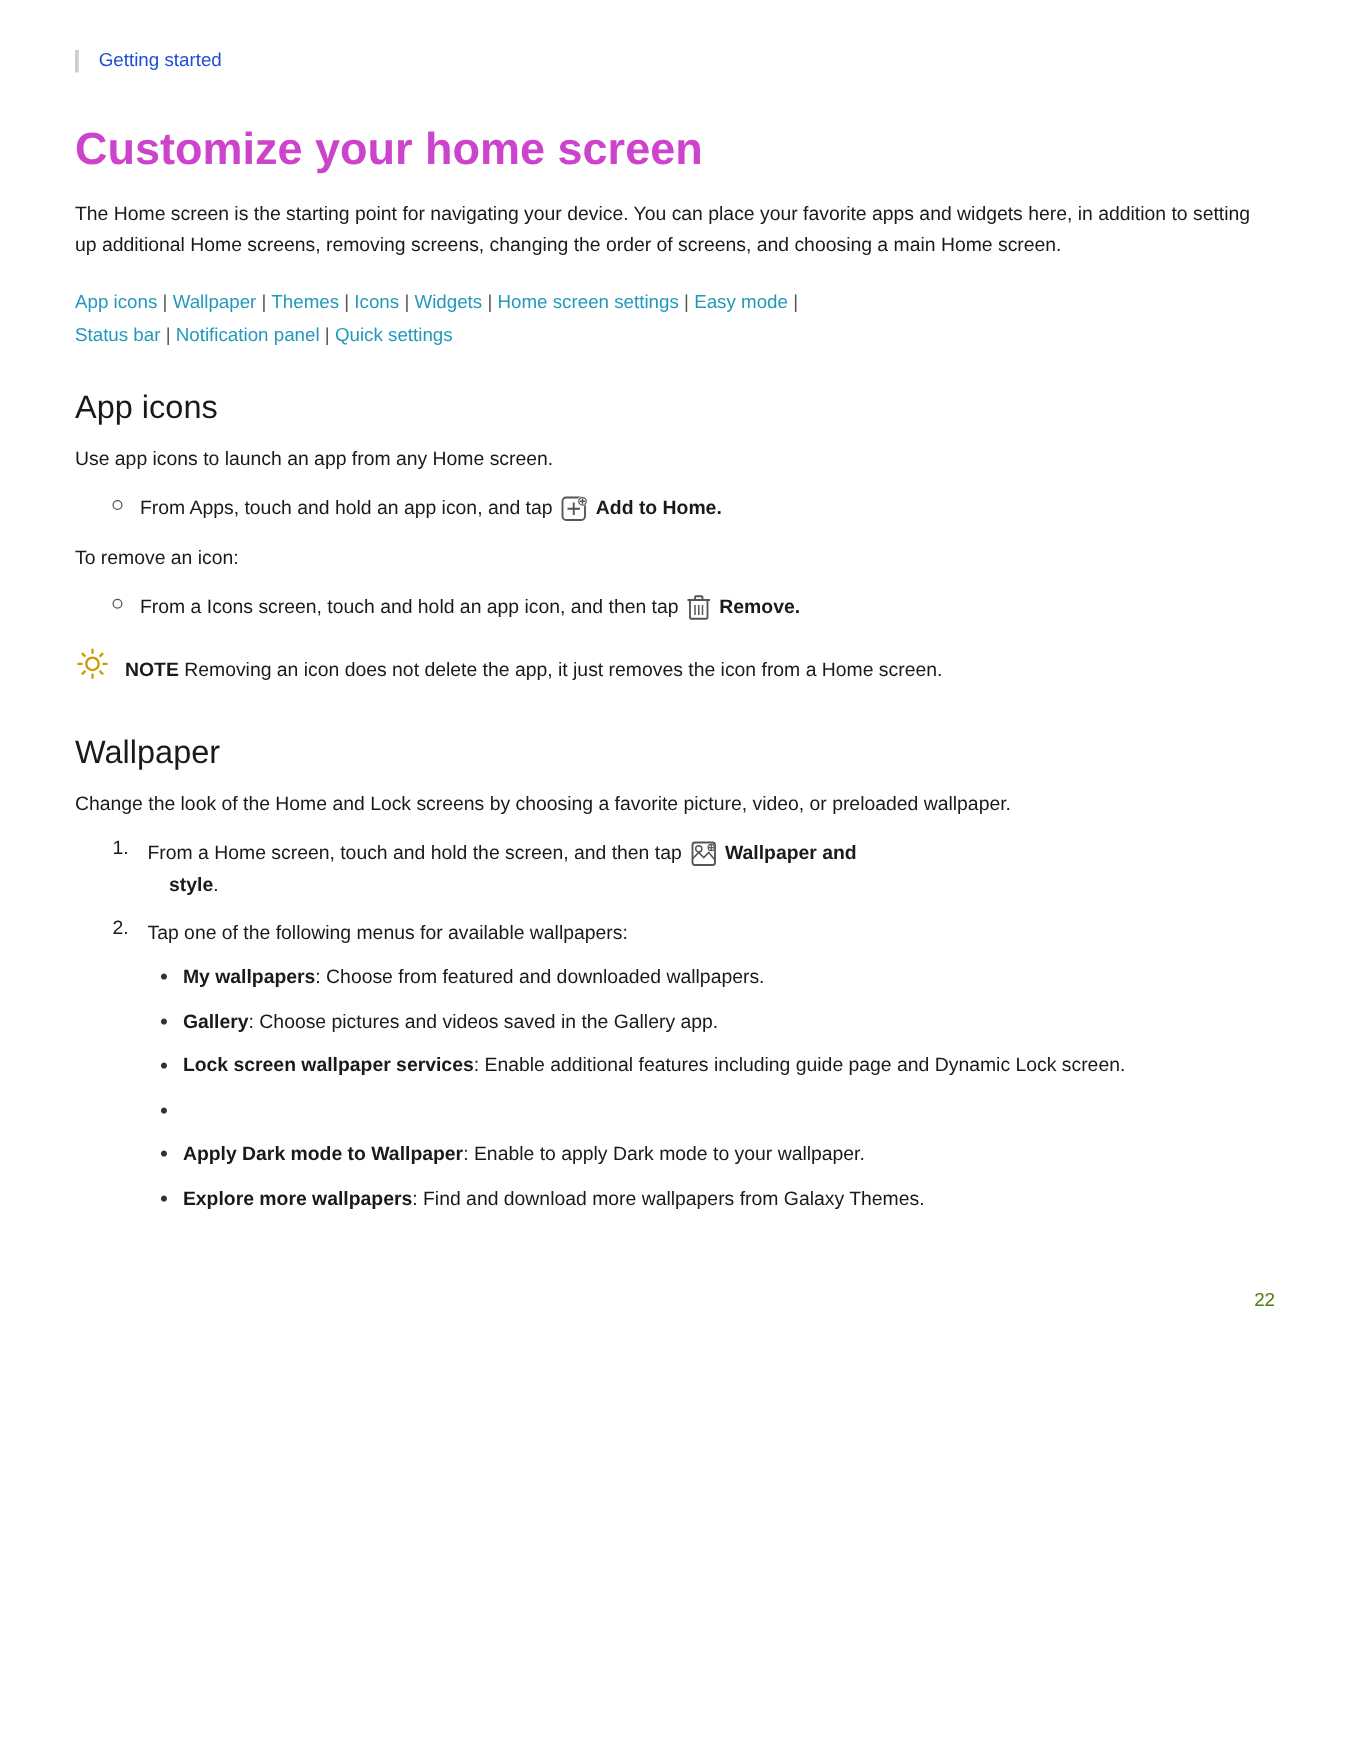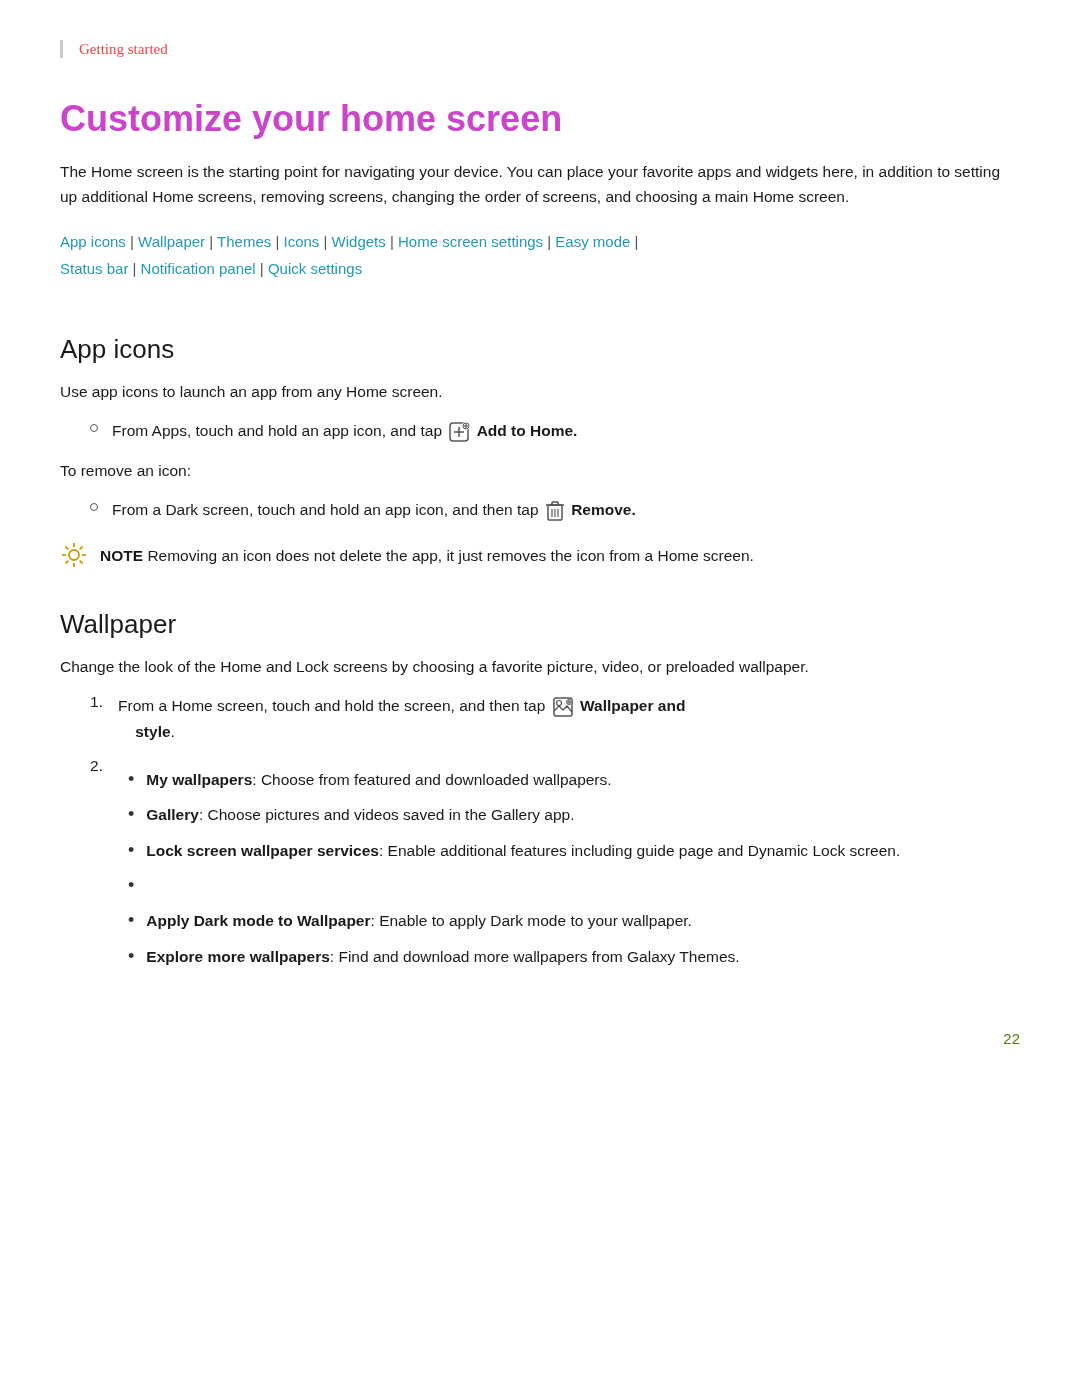--- a/index.html
+++ b/index.html
@@ -19,43 +19,42 @@
     }
 
     .top-border {
       border-left: 3px solid #cccccc;
       padding-left: 16px;
       margin-bottom: 40px;
     }
 
     .breadcrumb-text {
       font-size: 15px;
-      color: #ef4444;
-      font-family: Liberation Serif, serif;
+      color: #1d4ed8;
     }
 
     .page-title {
       font-size: 36px;
       font-weight: 700;
       color: #cc44cc;
       margin-bottom: 20px;
       margin-top: 10px;
     }
 
     .intro-text {
       font-size: 15.5px;
       line-height: 1.6;
       color: #1a1a1a;
       margin-bottom: 18px;
     }
 
     .nav-links {
       font-size: 15px;
       line-height: 1.8;
-      margin-bottom: 52px;
+      margin-bottom: 28px;
     }
 
     .nav-link {
       color: #2299bb;
       text-decoration: none;
       cursor: pointer;
     }
 
     .nav-separator {
       color: #555555;
@@ -98,21 +97,21 @@
       line-height: 1.65;
     }
 
     .bold {
       font-weight: bold;
       margin-top: 24px;
     }
 
     .note-box {
       display: flex;
-      align-items: center;
+      align-items: flex-end;
       margin: 16px 0 20px 0;
     }
 
     .note-icon {
       margin-right: 12px;
       margin-top: 2px;
       flex-shrink: 0;
     }
 
     .note-icon svg {
@@ -248,21 +247,21 @@
     </span>
     <span class="bold">Add to Home.</span>
   </span>
 </div>
 
 <p class="section-text" style="margin-top:14px;">To remove an icon:</p>
 
 <div class="bullet-item">
   <span class="bullet-circle"></span>
   <span class="bullet-text">
-    <span>From a Dark screen, touch and hold an app icon, and then tap</span>
+    <span>From a Icons screen, touch and hold an app icon, and then tap</span>
     <span class="inline-icon trash-icon">
       <svg viewBox="0 0 20 22" xmlns="http://www.w3.org/2000/svg">
         <rect x="3" y="5" width="14" height="15" rx="1" ry="1" fill="none" stroke="#555" stroke-width="1.5"></rect>
         <line x1="1" y1="5" x2="19" y2="5" stroke="#555" stroke-width="1.5"></line>
         <line x1="7" y1="5" x2="7" y2="2" stroke="#555" stroke-width="1.5"></line>
         <line x1="13" y1="5" x2="13" y2="2" stroke="#555" stroke-width="1.5"></line>
         <line x1="7" y1="2" x2="13" y2="2" stroke="#555" stroke-width="1.5"></line>
         <line x1="7" y1="9" x2="7" y2="17" stroke="#555" stroke-width="1.2"></line>
         <line x1="10" y1="9" x2="10" y2="17" stroke="#555" stroke-width="1.2"></line>
         <line x1="13" y1="9" x2="13" y2="17" stroke="#555" stroke-width="1.2"></line>
@@ -312,20 +311,21 @@
           <line x1="15" y1="6" x2="19" y2="6" stroke="#555" stroke-width="1"></line>
         </svg>
       </span>
       <span class="bold">Wallpaper and<br>&nbsp;&nbsp;&nbsp;&nbsp;style</span><span>.</span>
     </span>
   </div>
 
   <div class="numbered-item">
     <span class="number-label">2.</span>
     <span class="numbered-item-text">
+      <span>Tap one of the following menus for available wallpapers:</span>
       <div class="sub-bullets">
 
         <div class="sub-bullet-item">
           <span class="sub-bullet-dot">•</span>
           <span class="sub-bullet-text">
             <span class="bold">My wallpapers</span><span>: Choose from featured and downloaded wallpapers.</span>
           </span>
         </div>
 
         <div class="sub-bullet-item">

